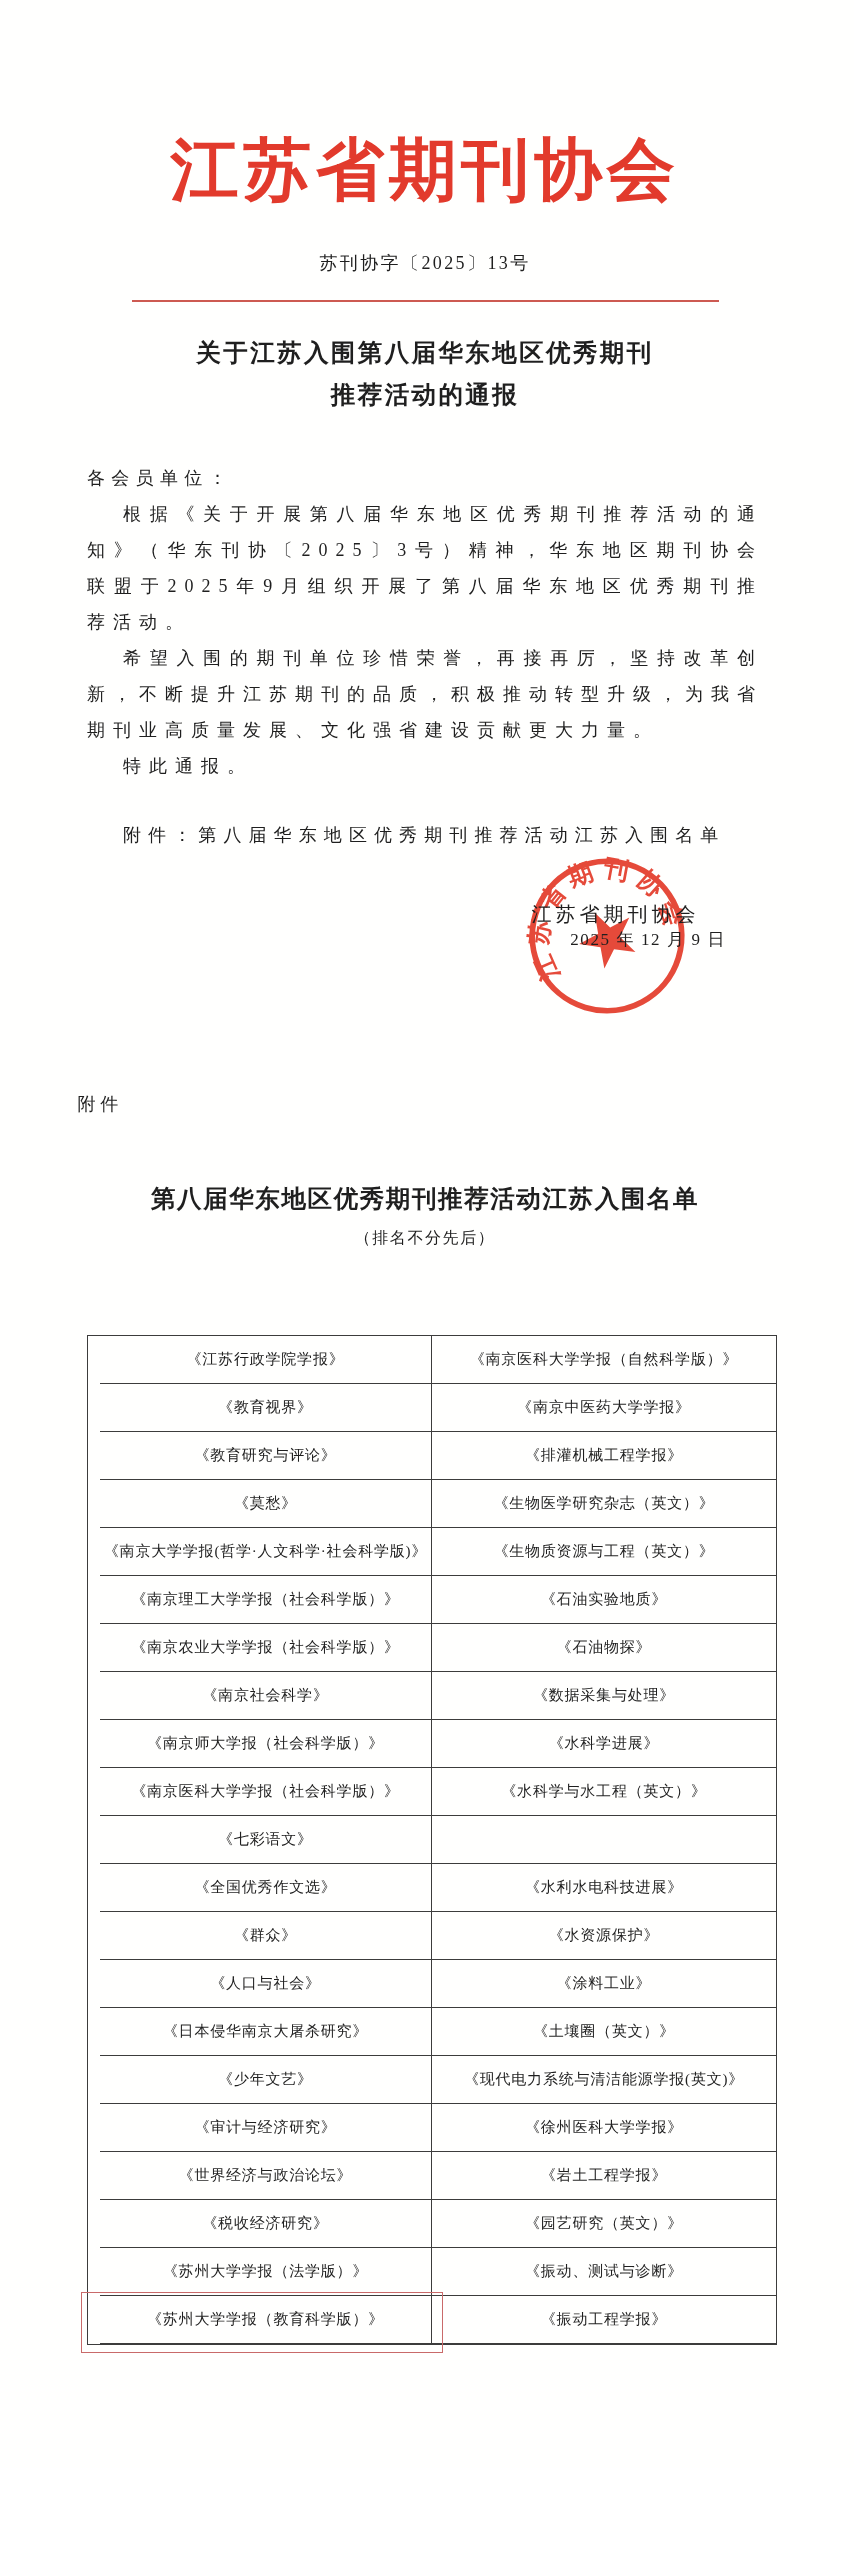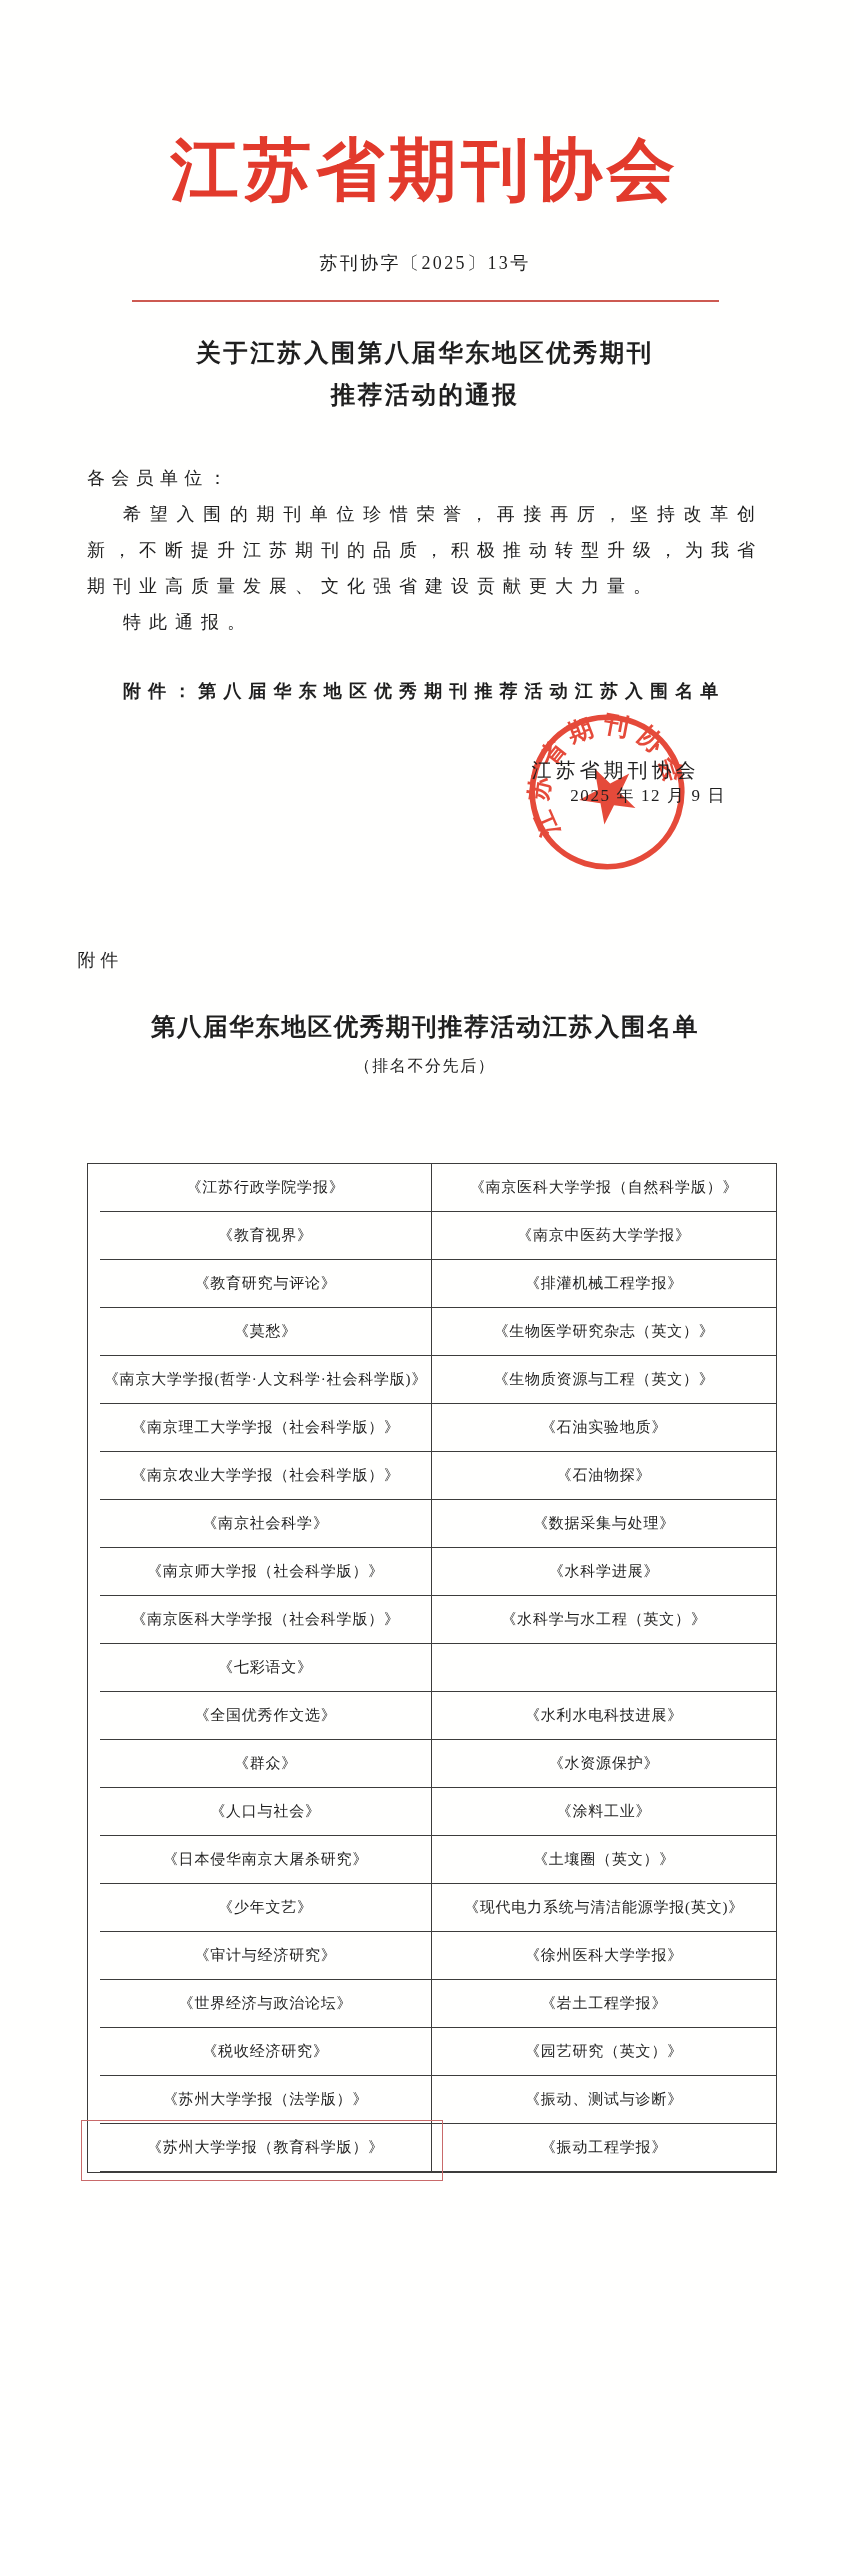--- a/index.html
+++ b/index.html
@@ -51,21 +51,20 @@
     text-align:justify;
   }
   .body-text p{margin:0;text-indent:2em;}
   .body-text p.salutation{text-indent:0;letter-spacing:6.3px;}
   .attachment-note{
     margin-top:33px;
     font-size:18px;
     line-height:36px;
     letter-spacing:7.1px;
     text-indent:2em;
-    font-weight:bold;
   }
   .signature-area{
     position:relative;
     height:182px;
   }
   .sig-org{
     position:absolute;left:418px;top:49px;width:221px;
     text-align:center;font-size:20px;line-height:25px;letter-spacing:4px;
   }
   .sig-date{
@@ -75,21 +74,21 @@
   .stamp{
     position:absolute;left:437px;top:0px;
     width:166px;height:166px;
   }
   .attach-label{
     margin-top:57px;
     margin-left:-9.5px;
     font-size:18px;line-height:24px;letter-spacing:4.7px;
   }
   .attach-title{
-    margin-top:38px;
+    margin-top:66px;
     text-align:center;
     font-size:24.5px;line-height:33px;
     font-weight:bold;letter-spacing:1.6px;
   }
   .attach-subtitle{
     margin-top:11px;
     text-align:center;
     font-size:16px;line-height:24px;letter-spacing:1.6px;
   }
   .journal-table{
@@ -133,20 +132,21 @@
 
     <div class="red-rule"></div>
 
     <div class="notice-title">
       <div>关于江苏入围第八届华东地区优秀期刊</div>
       <div>推荐活动的通报</div>
     </div>
 
     <div class="body-text">
       <p class="salutation">各会员单位：</p>
+      <p>根据《关于开展第八届华东地区优秀期刊推荐活动的通知》（华东刊协〔2025〕3号）精神，华东地区期刊协会联盟于2025年9月组织开展了第八届华东地区优秀期刊推荐活动。</p>
       <p>希望入围的期刊单位珍惜荣誉，再接再厉，坚持改革创新，不断提升江苏期刊的品质，积极推动转型升级，为我省期刊业高质量发展、文化强省建设贡献更大力量。</p>
       <p>特此通报。</p>
     </div>
 
     <div class="attachment-note">附件：第八届华东地区优秀期刊推荐活动江苏入围名单</div>
 
     <div class="signature-area">
       <svg class="stamp" viewBox="0 0 200 200">
         <g transform="rotate(-28 100 100)" opacity="0.88">
           <circle cx="100" cy="100" r="90" fill="none" stroke="#e2321f" stroke-width="7"></circle>

